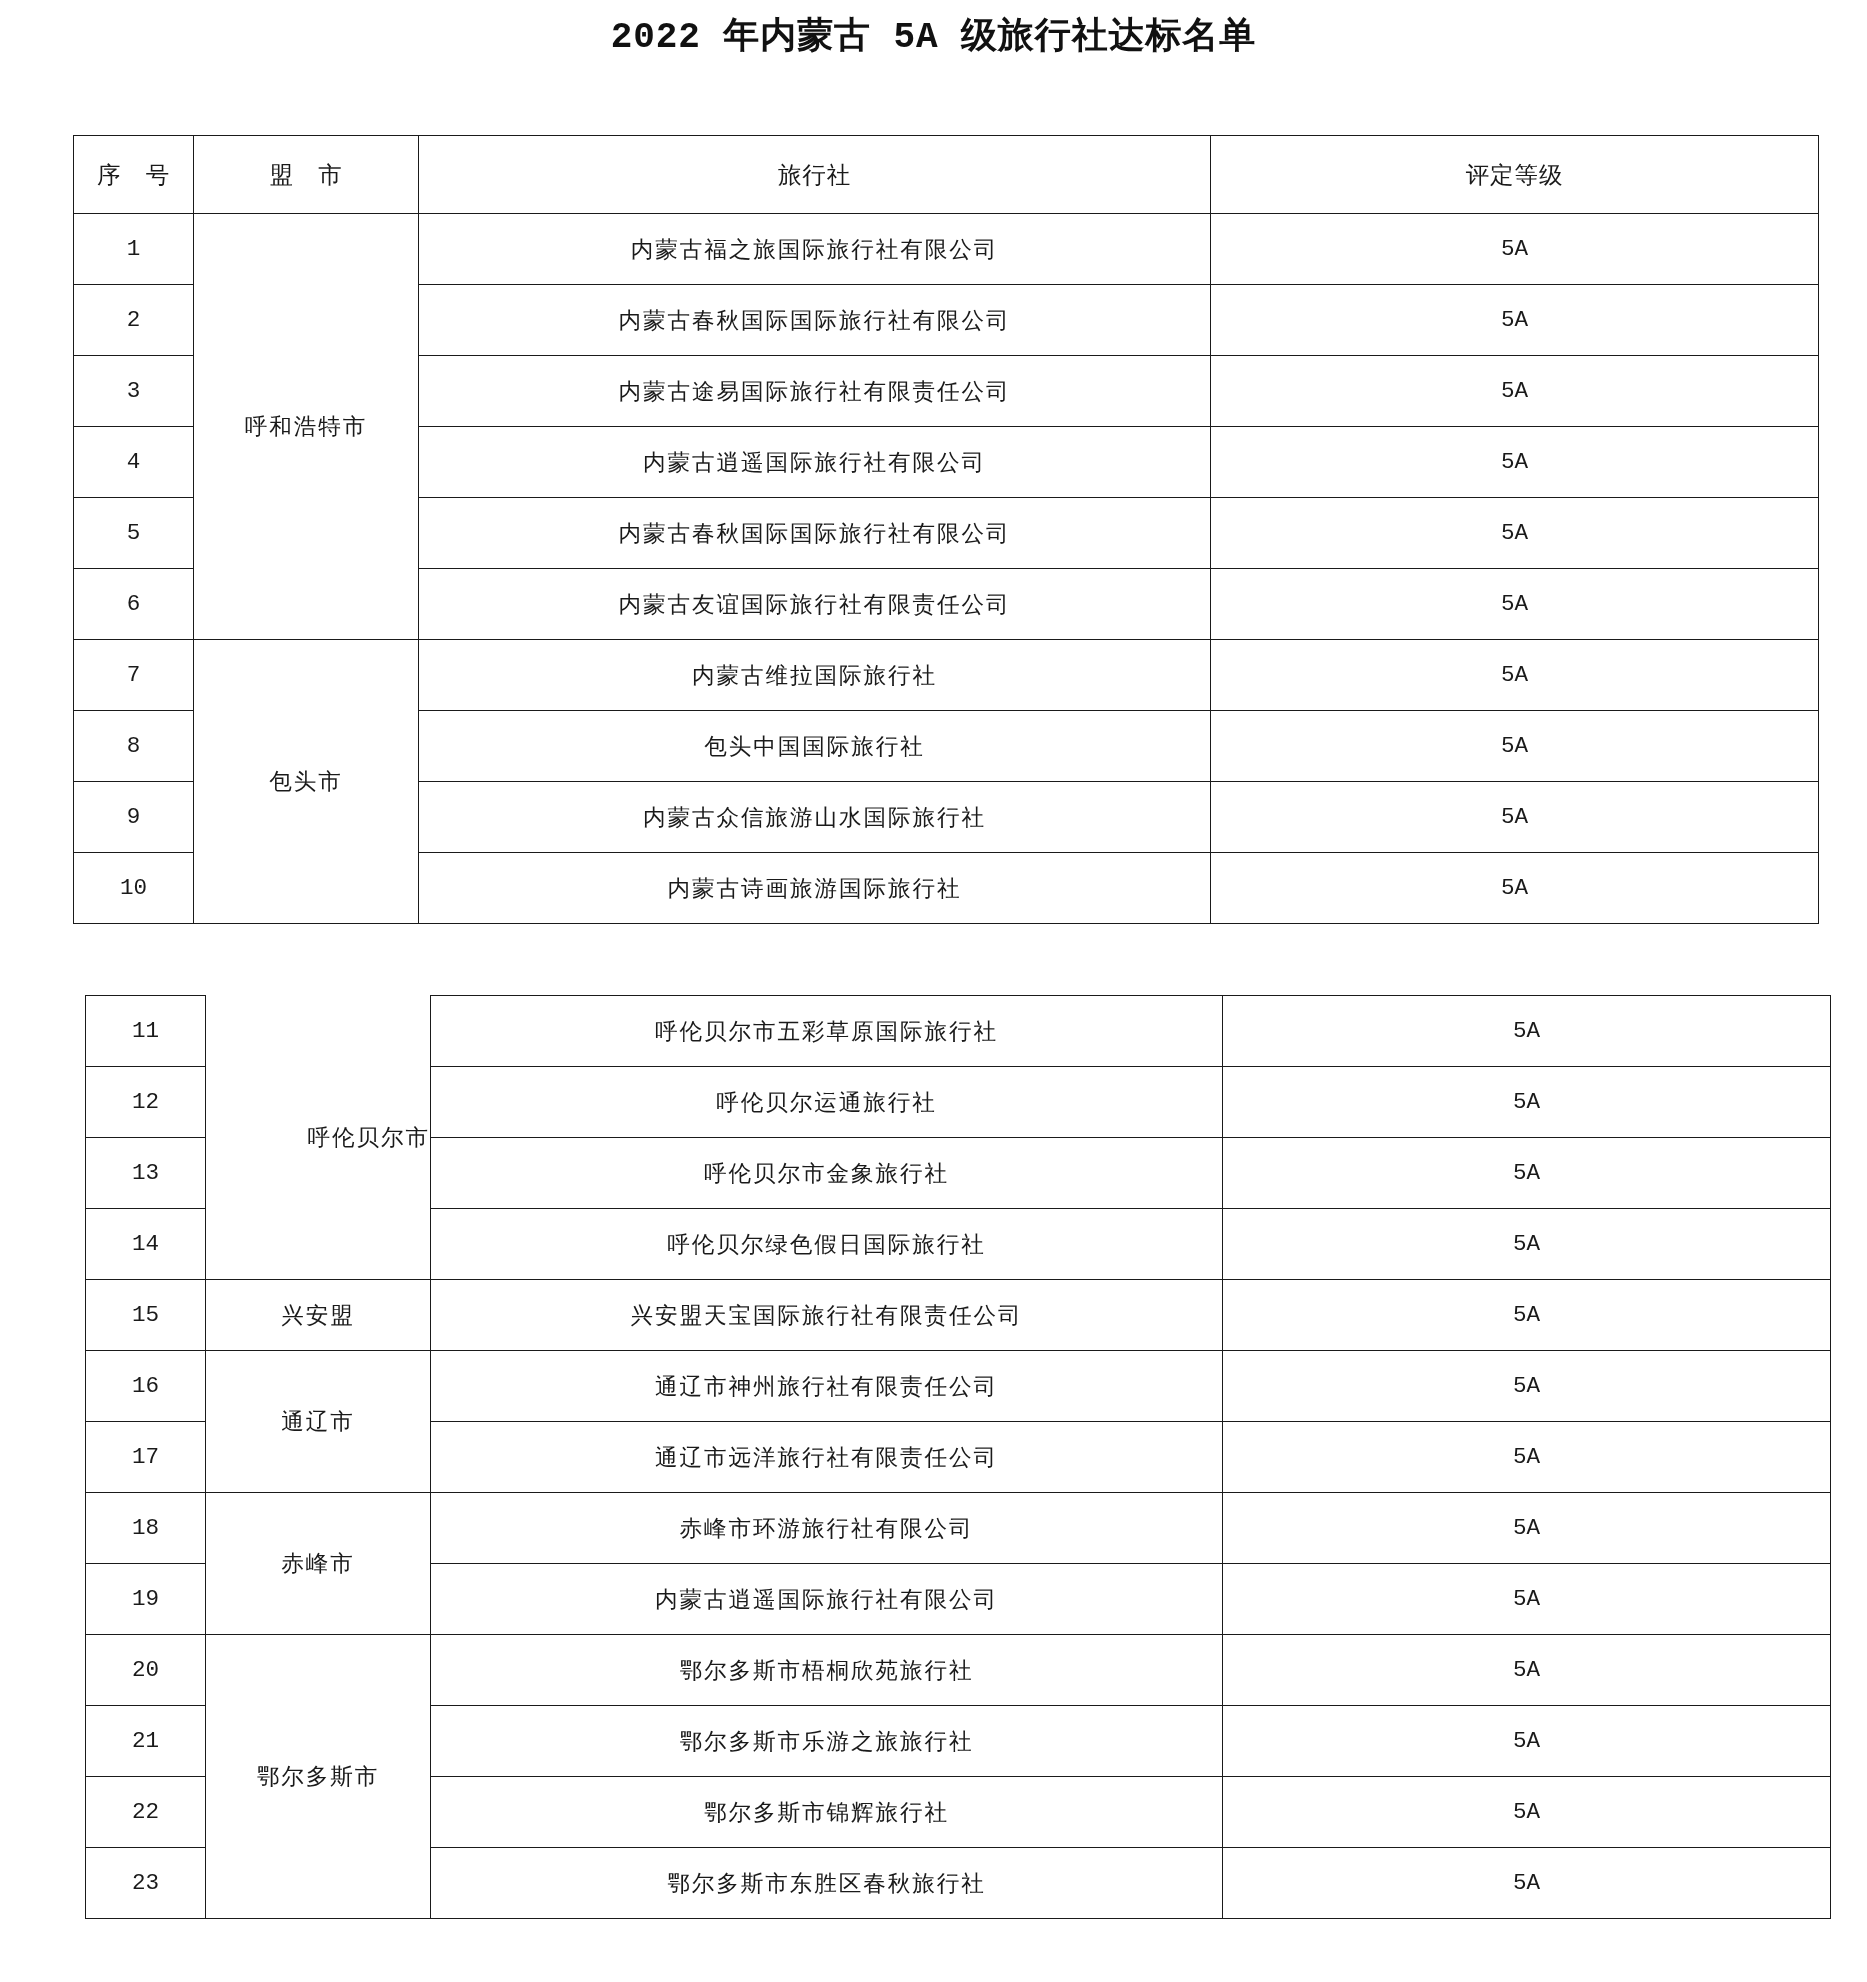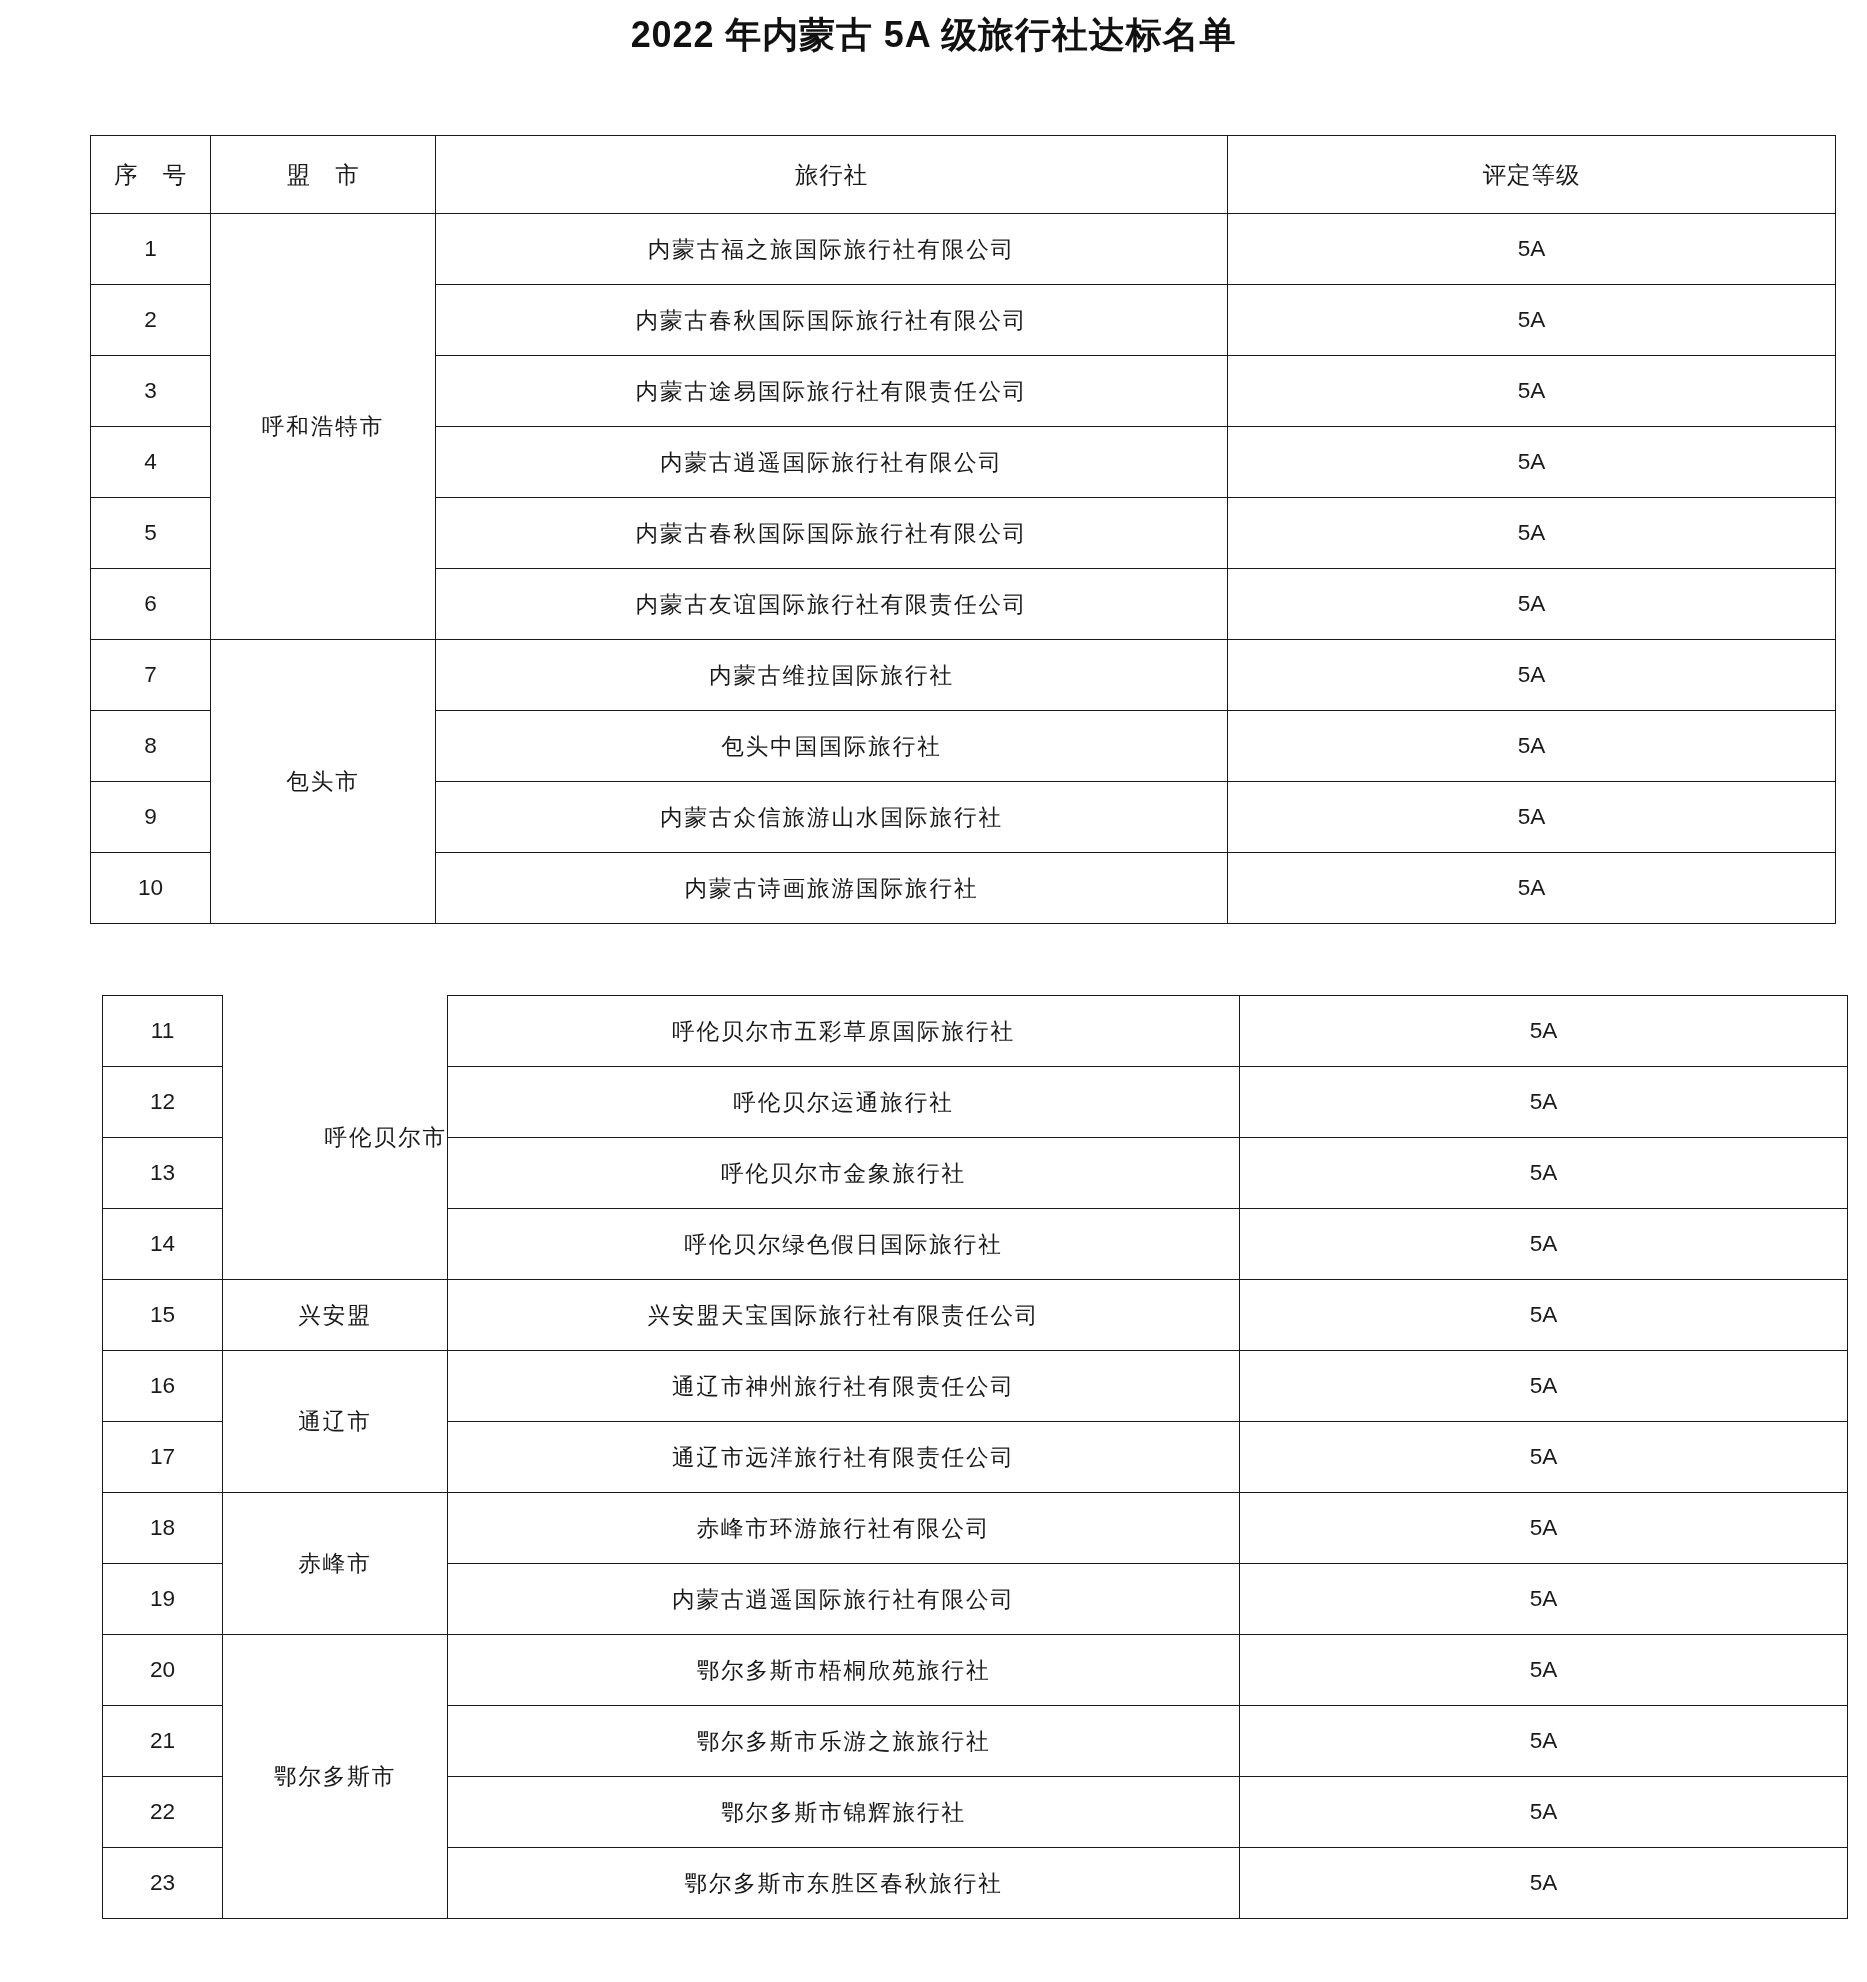--- a/index.html
+++ b/index.html
@@ -6,37 +6,37 @@
     margin: 0;
     padding: 0;
     background: #ffffff;
   }
   .page {
     position: relative;
     width: 1867px;
     height: 1982px;
     background: #ffffff;
     overflow: hidden;
-    font-family: Liberation Sans, sans-serif;
+    font-family: Liberation Mono, monospace;
     color: #1a1a1a;
   }
   .doc-title {
     position: absolute;
     top: 11.3px;
     left: 0;
     width: 100%;
     text-align: center;
     font-size: 36px;
     font-weight: bold;
     letter-spacing: 0.9px;
     color: #111111;
   }
   table.doc-table {
     position: absolute;
-    left: 90px;
+    left: 73px;
     width: 1745px;
     border-collapse: collapse;
     table-layout: fixed;
     color: #1a1a1a;
   }
   #table-part-1 { top: 135px; }
   #table-part-2 { top: 995px; margin-left: 12px; }
   col.col-no     { width: 120px; }
   col.col-city   { width: 225px; }
   col.col-agency { width: 792px; }

